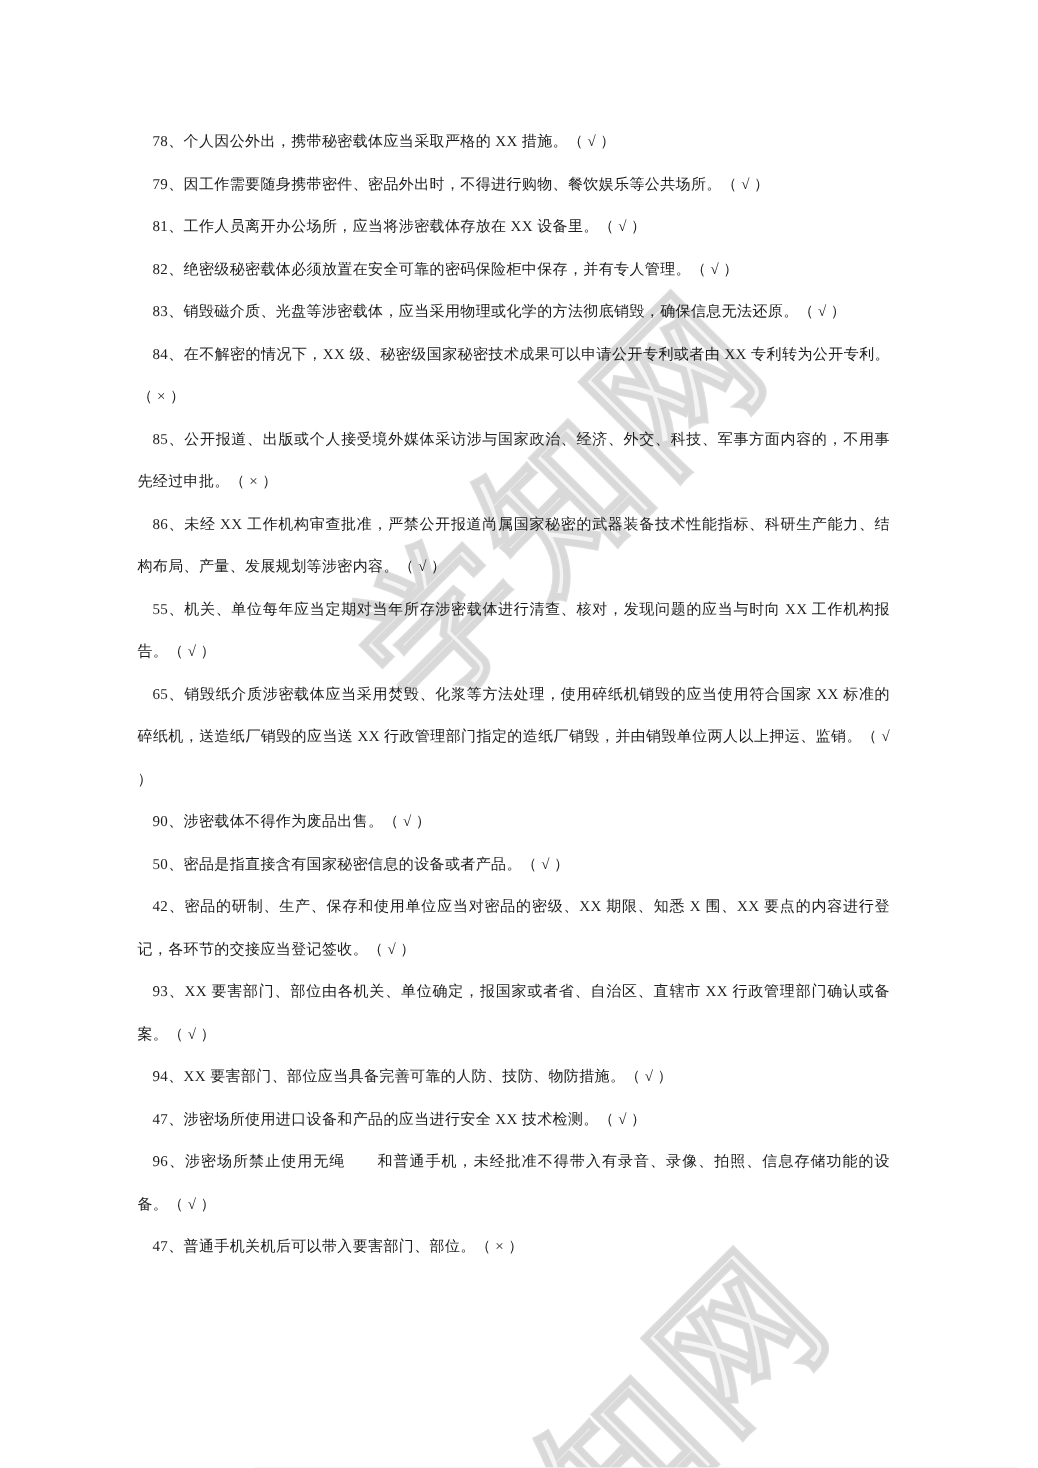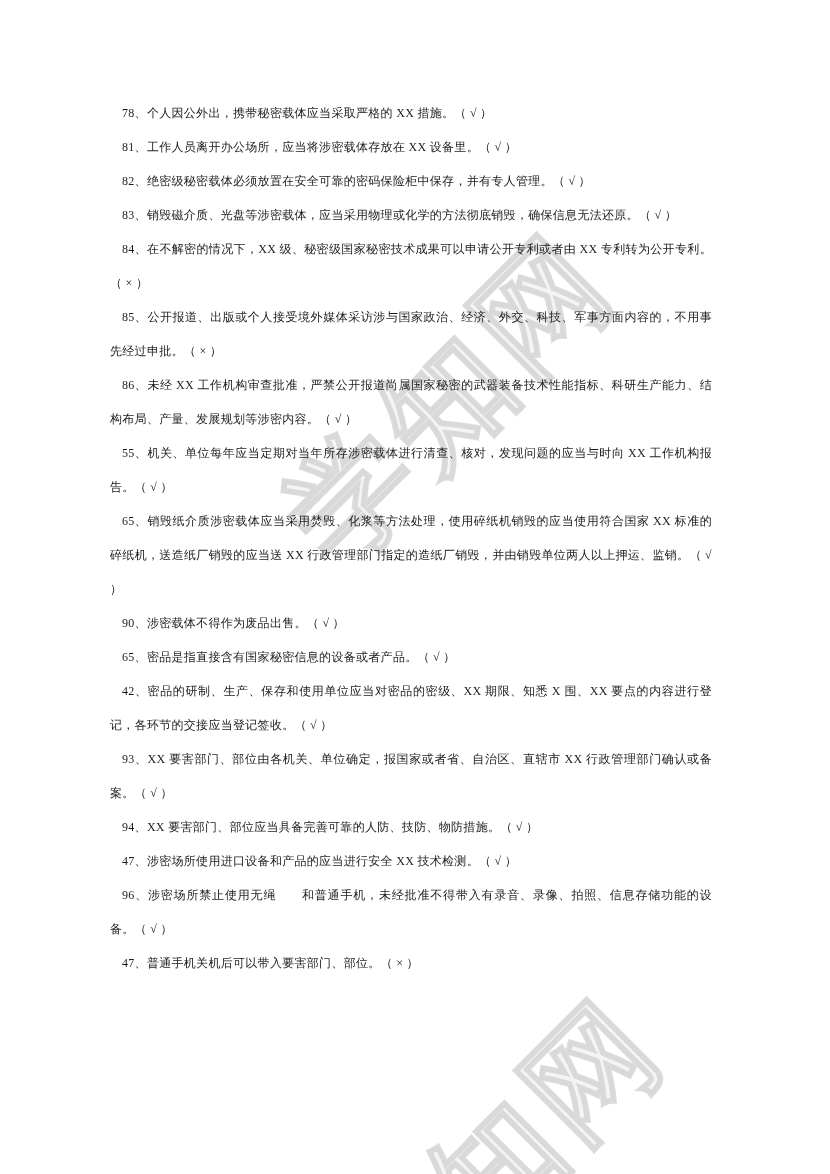--- a/index.html
+++ b/index.html
@@ -59,30 +59,31 @@
   .content { z-index: 2; position: absolute; }
 </style>
 </head>
 <body>
 
 <div class="page">
   <div class="watermark wm1">学知网</div>
   <div class="watermark wm2">学知网</div>
   <div class="content">
       <p class="question">78、个人因公外出，携带秘密载体应当采取严格的 XX 措施。（  √  ）</p>
+      <p class="question">79、因工作需要随身携带密件、密品外出时，不得进行购物、餐饮娱乐等公共场所。（  √  ）</p>
       <p class="question">81、工作人员离开办公场所，应当将涉密载体存放在 XX 设备里。（  √  ）</p>
       <p class="question">82、绝密级秘密载体必须放置在安全可靠的密码保险柜中保存，并有专人管理。（  √  ）</p>
       <p class="question">83、销毁磁介质、光盘等涉密载体，应当采用物理或化学的方法彻底销毁，确保信息无法还原。（  √  ）</p>
       <p class="question">84、在不解密的情况下，XX 级、秘密级国家秘密技术成果可以申请公开专利或者由 XX 专利转为公开专利。（  ×  ）</p>
       <p class="question">85、公开报道、出版或个人接受境外媒体采访涉与国家政治、经济、外交、科技、军事方面内容的，不用事先经过申批。（  ×  ）</p>
       <p class="question">86、未经 XX 工作机构审查批准，严禁公开报道尚属国家秘密的武器装备技术性能指标、科研生产能力、结构布局、产量、发展规划等涉密内容。（  √  ）</p>
       <p class="question">55、机关、单位每年应当定期对当年所存涉密载体进行清查、核对，发现问题的应当与时向 XX 工作机构报告。（  √  ）</p>
       <p class="question">65、销毁纸介质涉密载体应当采用焚毁、化浆等方法处理，使用碎纸机销毁的应当使用符合国家 XX 标准的碎纸机，送造纸厂销毁的应当送 XX 行政管理部门指定的造纸厂销毁，并由销毁单位两人以上押运、监销。（  √  ）</p>
       <p class="question">90、涉密载体不得作为废品出售。（  √  ）</p>
-      <p class="question">65、密品是指直接含有国家秘密信息的设备或者产品。（  √  ）</p>
+      <p class="question">50、密品是指直接含有国家秘密信息的设备或者产品。（  √  ）</p>
       <p class="question">42、密品的研制、生产、保存和使用单位应当对密品的密级、XX 期限、知悉 X 围、XX 要点的内容进行登记，各环节的交接应当登记签收。（  √  ）</p>
       <p class="question">93、XX 要害部门、部位由各机关、单位确定，报国家或者省、自治区、直辖市 XX 行政管理部门确认或备案。（  √  ）</p>
       <p class="question">94、XX 要害部门、部位应当具备完善可靠的人防、技防、物防措施。（  √  ）</p>
       <p class="question">47、涉密场所使用进口设备和产品的应当进行安全 XX 技术检测。（  √  ）</p>
       <p class="question">96、涉密场所禁止使用无绳　　和普通手机，未经批准不得带入有录音、录像、拍照、信息存储功能的设备。（  √  ）</p>
       <p class="question">47、普通手机关机后可以带入要害部门、部位。（  ×  ）</p>
     </div>
 </div>
 
 </body></html>

